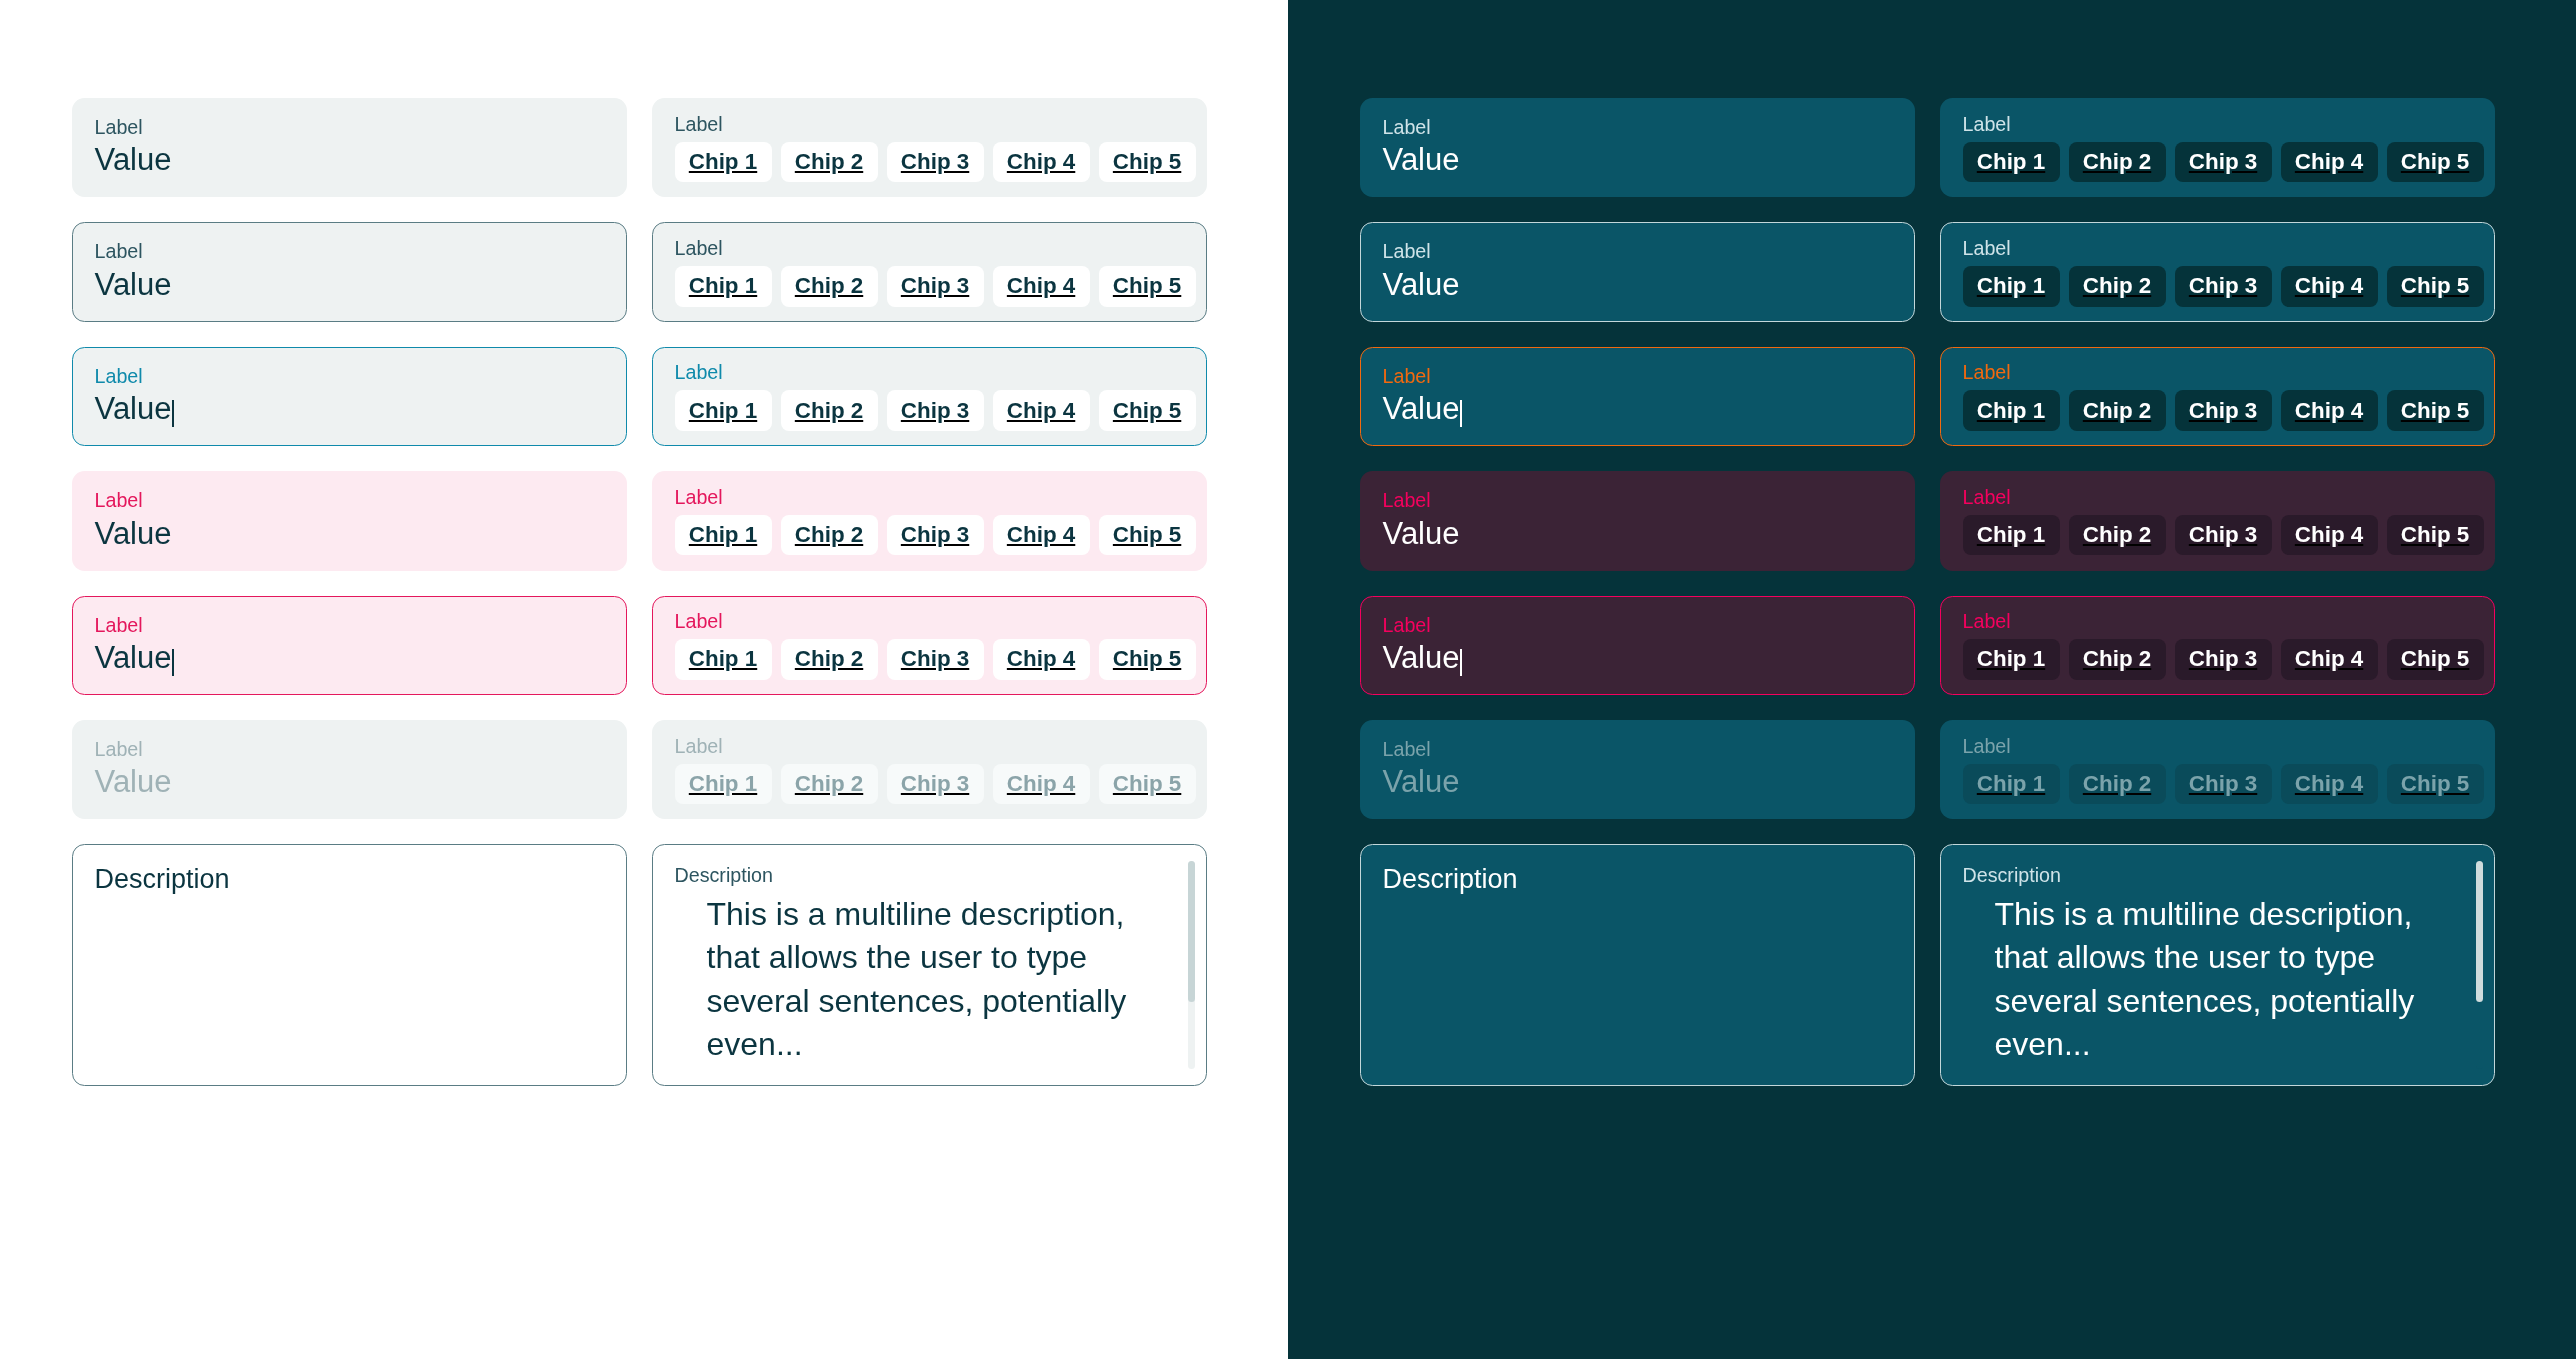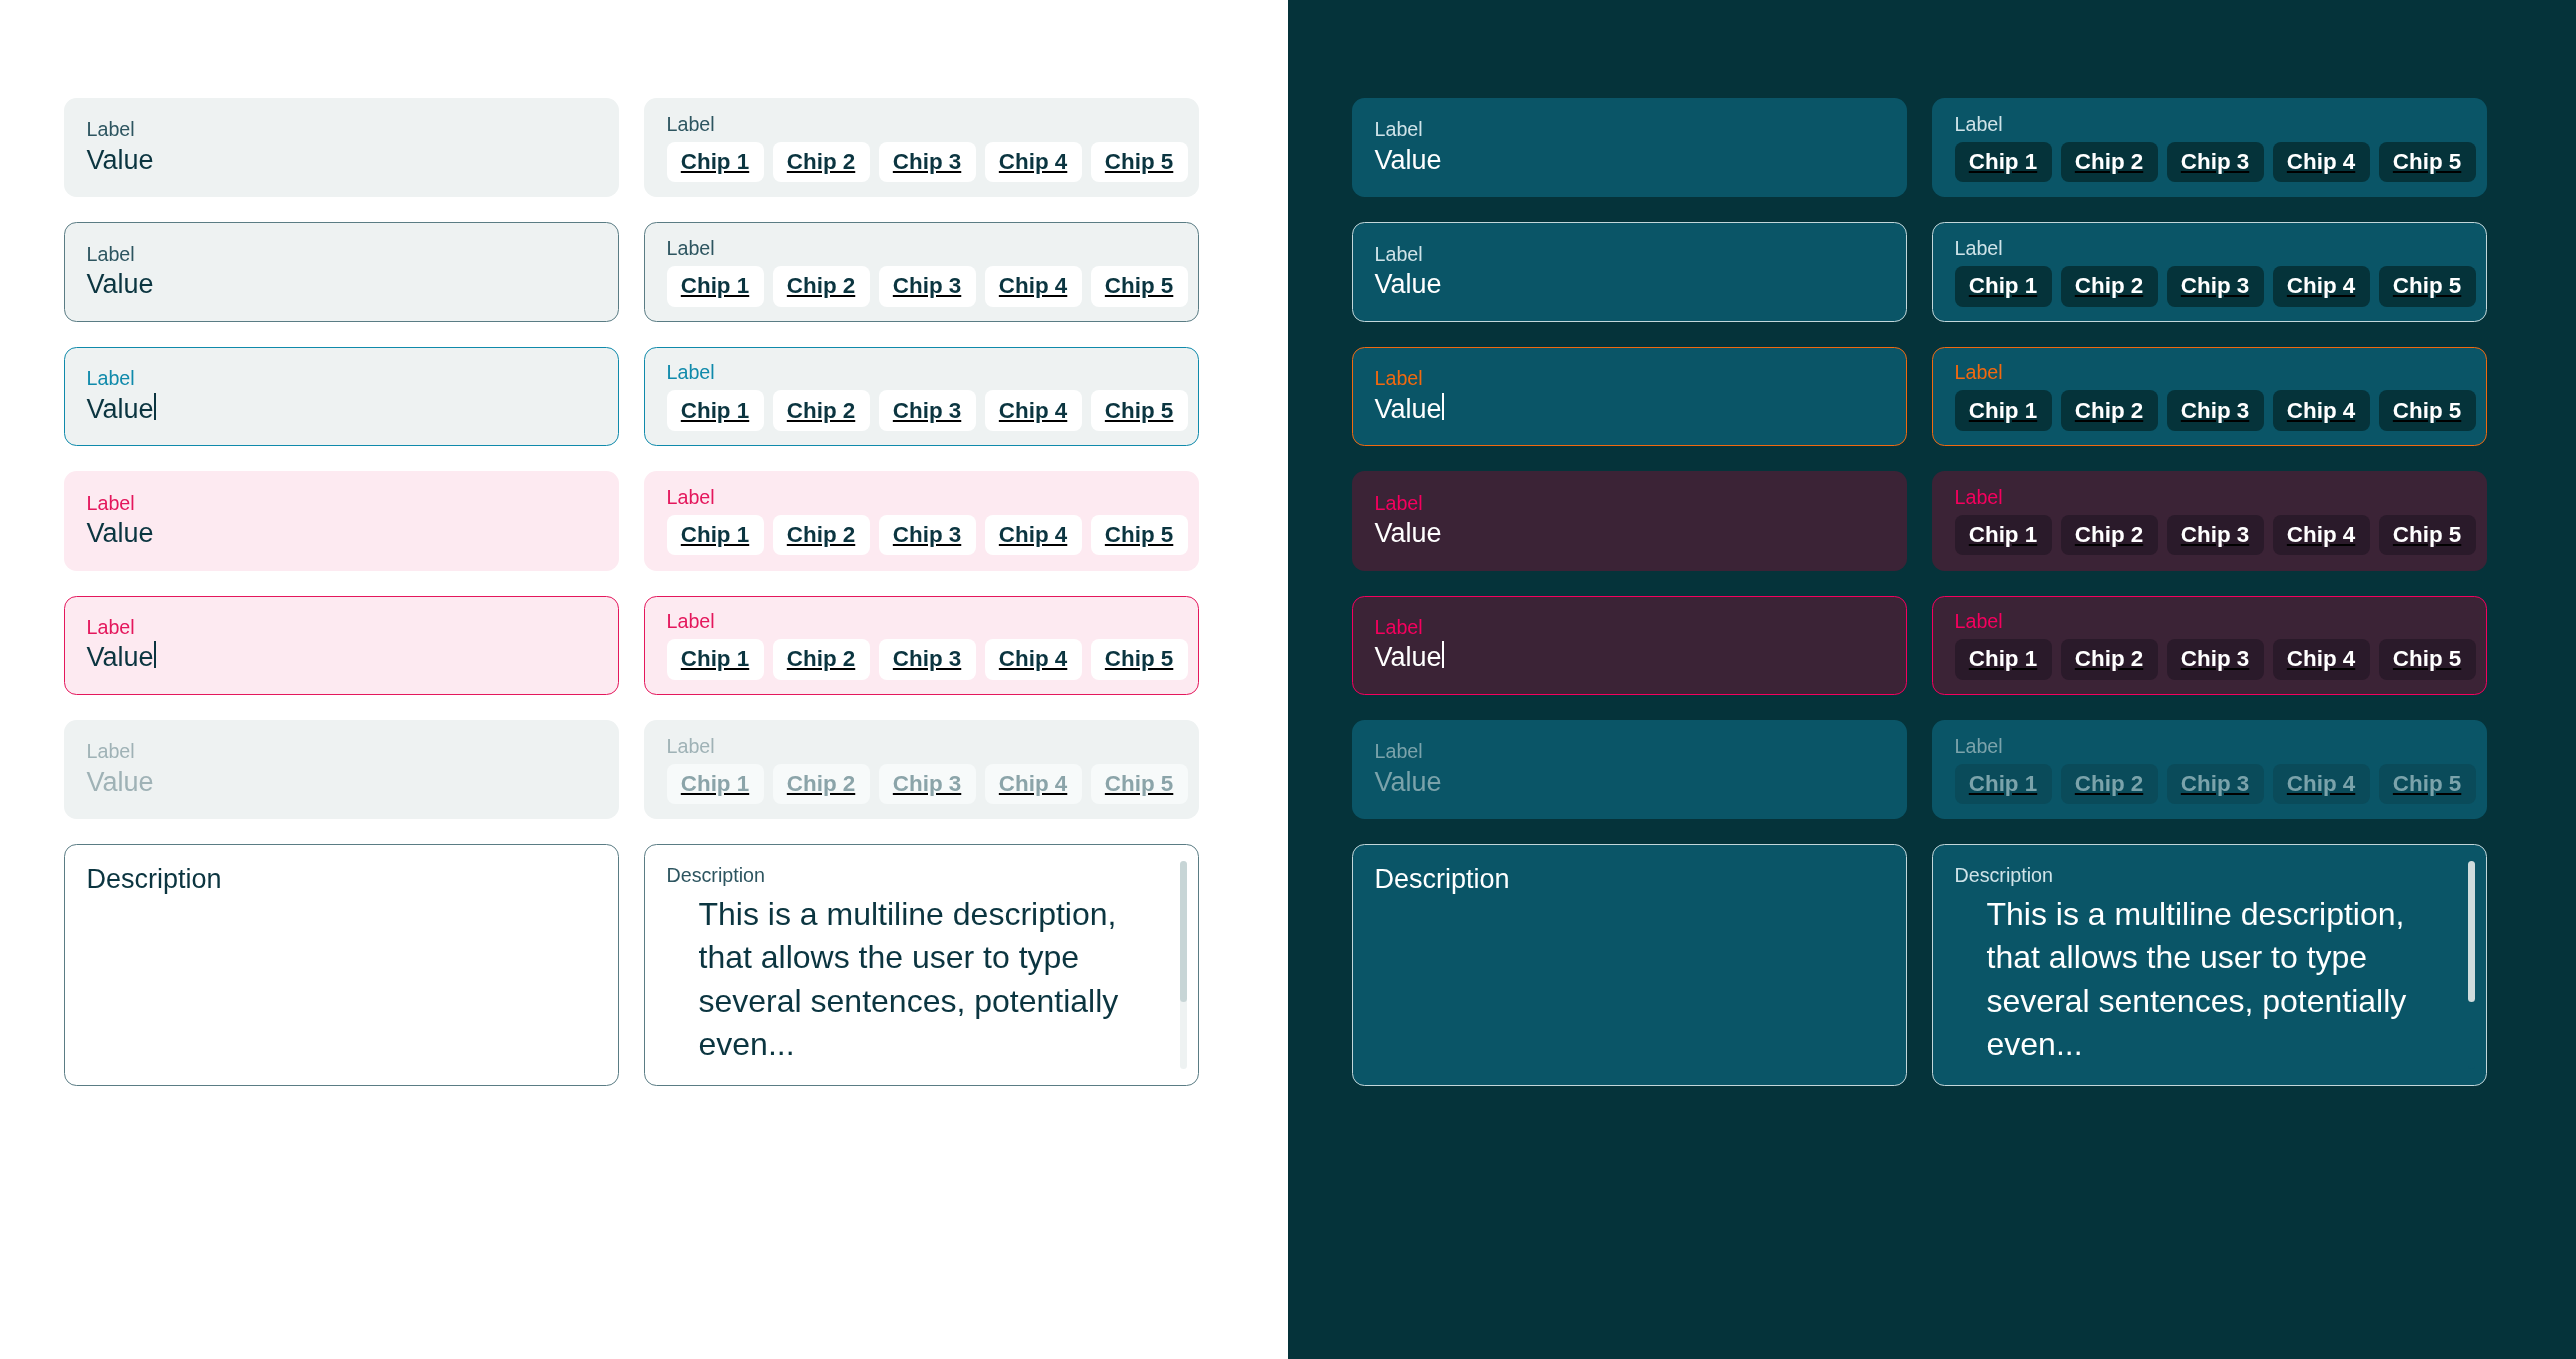--- a/index.html
+++ b/index.html
@@ -10,21 +10,21 @@
   }
   body { display: flex; background: #ffffff; }
 
   
   .panel { height: 1360px; position: relative; }
   .panel-light { width: 1288px; background: #ffffff; }
   .panel-dark  { width: 1288px; background: #05333a; }
 
   .grid {
     position: absolute;
-    top: 98px; left: 64px;
+    top: 98px; left: 72px;
     display: grid;
     grid-template-columns: 555px 555px;
     column-gap: 43px;
     row-gap: 19.7px;
     gap: 25px;
   }
 
   
   .field {
     position: relative;
@@ -37,25 +37,25 @@
     justify-content: center;
     overflow: hidden;
   }
   .f-label {
     font-size: 19.7px;
     line-height: 1.25;
     margin-bottom: 1.8px;
     white-space: nowrap;
   }
   .f-value {
-    font-size: 27px;
+    font-size: 31px;
     line-height: 1.2;
     white-space: nowrap;
     display: flex;
-    align-items: flex-start;
+    align-items: flex-end;
   }
   .caret {
     display: inline-block;
     width: 1.8px; height: 27px;
     margin-left: 0.9px;
     background: currentColor;
   }
 
   
   .chip-row {

